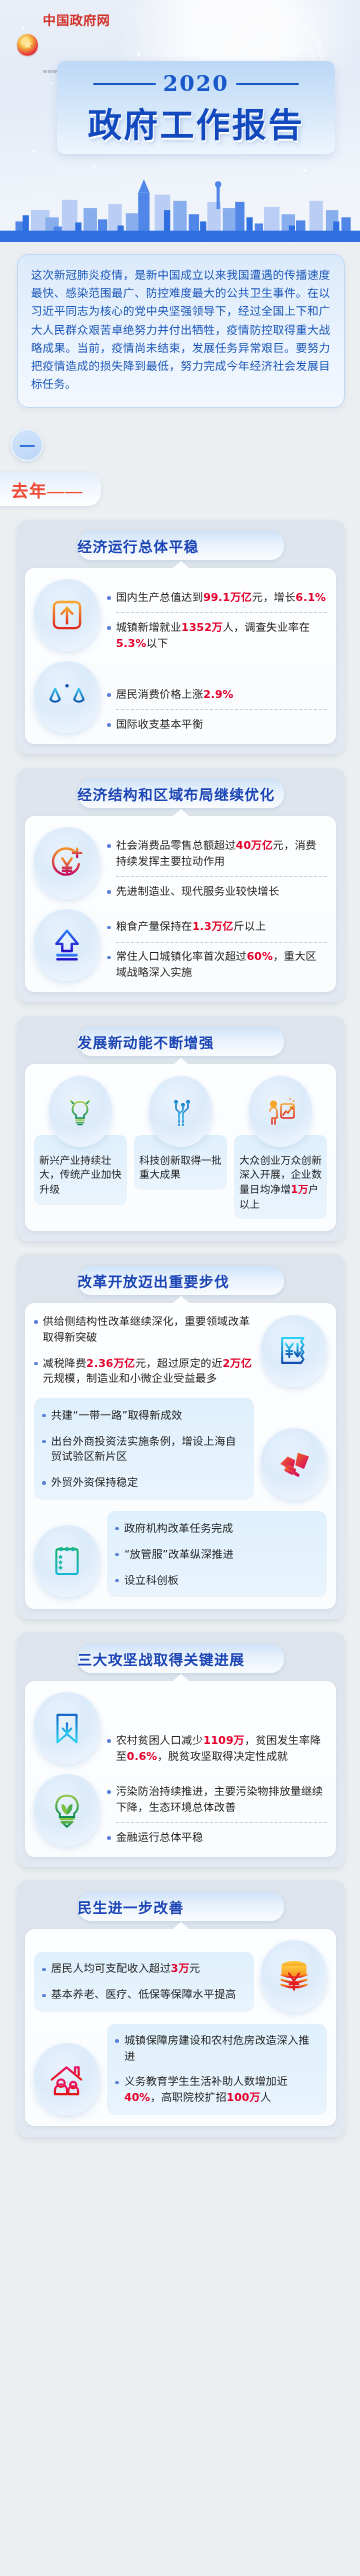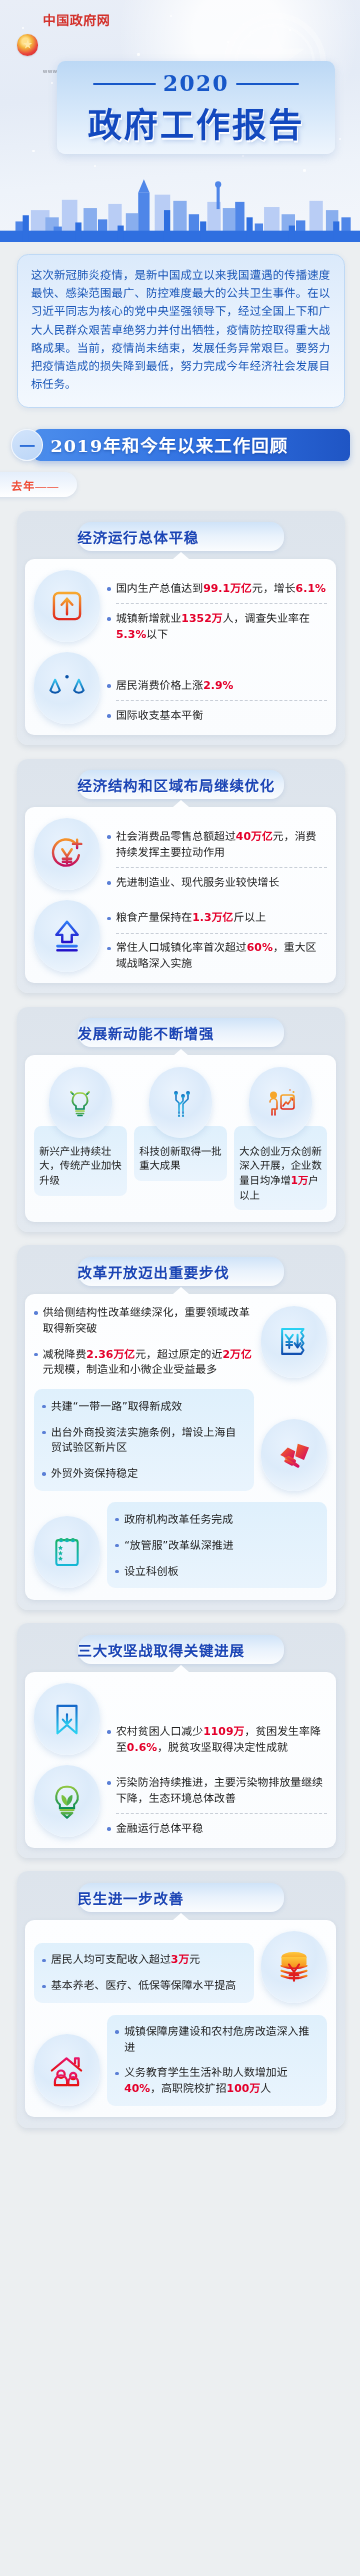--- a/index.html
+++ b/index.html
@@ -120,21 +120,21 @@
 
   .year-tag{
     margin:11.3px 0 0 -5.2px;
     display:inline-flex; align-items:center;
     padding:4.6px 17.5px 4.6px 16.5px;
     background:linear-gradient(180deg,#e4eefb 0%,#ffffff 100%);
     border-radius:0 13.4px 13.4px 0;
     box-shadow:0 1.5px 4.1px rgba(120,155,205,.2);
   }
   .year-tag span{
-    font-size:11px; font-weight:700; color:#ef4a33; letter-spacing:1px;
+    font-size:17px; font-weight:700; color:#ef4a33; letter-spacing:1px;
     font-family:Liberation Serif, serif;
   }
 
   
   .card{
     width:328px; margin:13.4px auto 0;
     background:linear-gradient(180deg,#dde4ec 0%,#e3e9f0 100%);
     border-radius:11.3px;
     padding:11.3px 8.2px 10.3px;
     box-shadow:0 2.1px 5.7px rgba(130,150,175,.20);
@@ -325,23 +325,20 @@
 
 <div class="intro-wrap">
   <div class="intro-card">
     <p class="intro-text">这次新冠肺炎疫情，是新中国成立以来我国遭遇的传播速度最快、感染范围最广、防控难度最大的公共卫生事件。在以习近平同志为核心的党中央坚强领导下，经过全国上下和广大人民群众艰苦卓绝努力并付出牺牲，疫情防控取得重大战略成果。当前，疫情尚未结束，发展任务异常艰巨。要努力把疫情造成的损失降到最低，努力完成今年经济社会发展目标任务。</p>
   </div>
 </div>
 
 
 <div class="sec-head">
   <div class="sec-num">一</div>
-  <div class="sec-bar">
-    <span class="sec-title">2019年和今年以来工作回顾</span>
-  </div>
 </div>
 <div class="year-tag">
   <span>去年——</span>
 </div>
 
 
 <div class="card">
   <div class="card-title">
     <span>经济运行总体平稳</span>
   </div>

